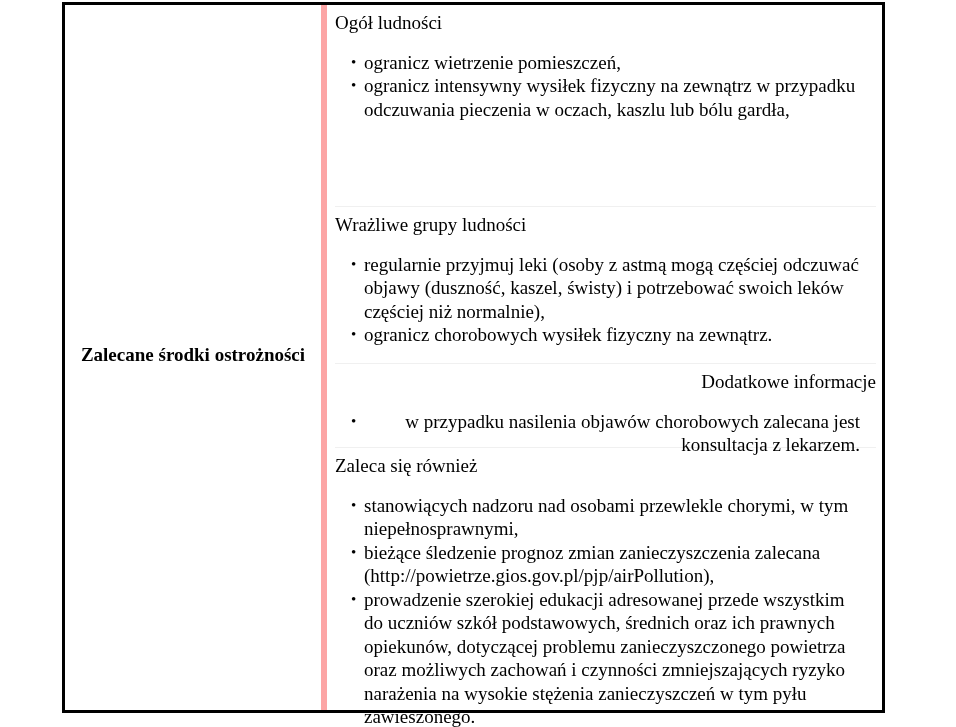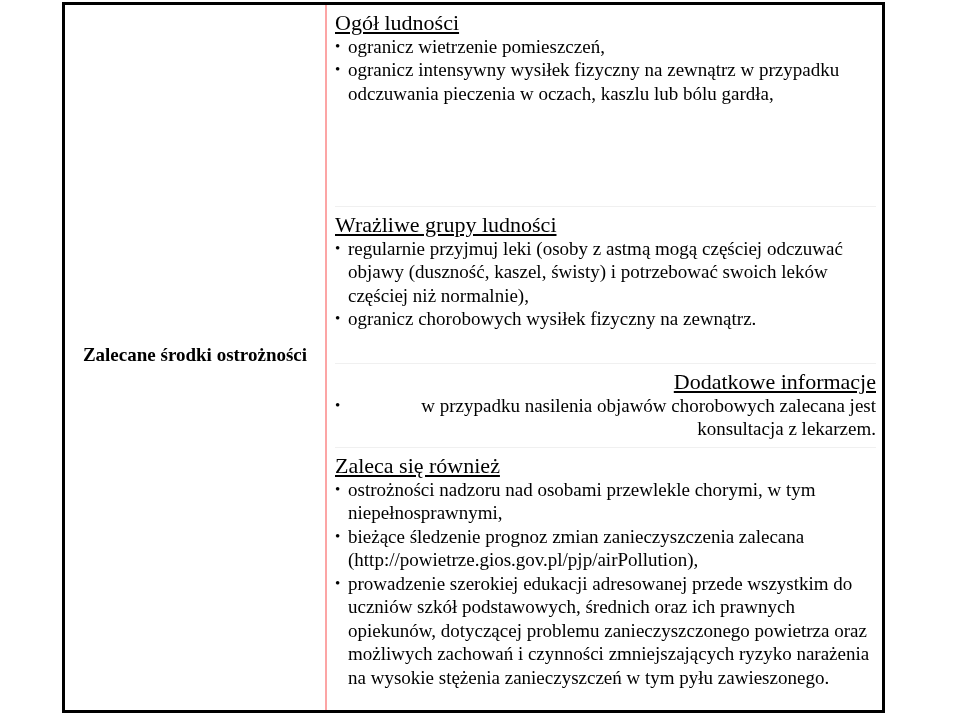--- a/index.html
+++ b/index.html
@@ -21,21 +21,21 @@
       top: 2px;
       width: 823px;
       height: 711px;
       box-sizing: border-box;
       border: 3px solid #000000;
       display: flex;
     }
     .label-cell {
       width: 262px;
       box-sizing: border-box;
-      border-right: 2px solid #fca5a5;
+      border-right: 6px solid #fca5a5;
       display: flex;
       align-items: center;
       justify-content: center;
     }
     .label-text {
       font-weight: bold;
       font-size: 19px;
       margin-top: -6px;
     }
     .content-cell {
@@ -46,28 +46,27 @@
     }
     .section {
       box-sizing: border-box;
       border-bottom: 1px solid #f0f0f0;
       padding-top: 6px;
     }
     .section:last-child {
       border-bottom: none;
     }
     .section-title {
-      font-size: 22px;
+      font-size: 19px;
       line-height: 23.5px;
-      text-decoration: underline;
       text-underline-offset: 2px;
     }
     .section ul {
       list-style: none;
-      margin: 0;
+      margin: 16px;
       padding: 0;
     }
     .section li {
       font-size: 19px;
       line-height: 23.5px;
       position: relative;
       padding-left: 13px;
     }
     .section li::before {
       content: "•";
@@ -108,20 +107,20 @@
     <div class="section s3">
       <div class="section-title">Dodatkowe informacje</div>
       <ul>
         <li>w przypadku nasilenia objawów chorobowych zalecana jest konsultacja z lekarzem.</li>
       </ul>
     </div>
 
     <div class="section s4">
       <div class="section-title">Zaleca się również</div>
       <ul>
-        <li>ostrożności nadzoru nad osobami przewlekle chorymi, w tym niepełnosprawnymi,</li>
+        <li>stanowiących nadzoru nad osobami przewlekle chorymi, w tym niepełnosprawnymi,</li>
         <li>bieżące śledzenie prognoz zmian zanieczyszczenia zalecana (http://powietrze.gios.gov.pl/pjp/airPollution),</li>
         <li>prowadzenie szerokiej edukacji adresowanej przede wszystkim do uczniów szkół podstawowych, średnich oraz ich prawnych opiekunów, dotyczącej problemu zanieczyszczonego powietrza oraz możliwych zachowań i czynności zmniejszających ryzyko narażenia na wysokie stężenia zanieczyszczeń w tym pyłu zawieszonego.</li>
       </ul>
     </div>
 
   </div>
 </div>
 
 </body></html>

